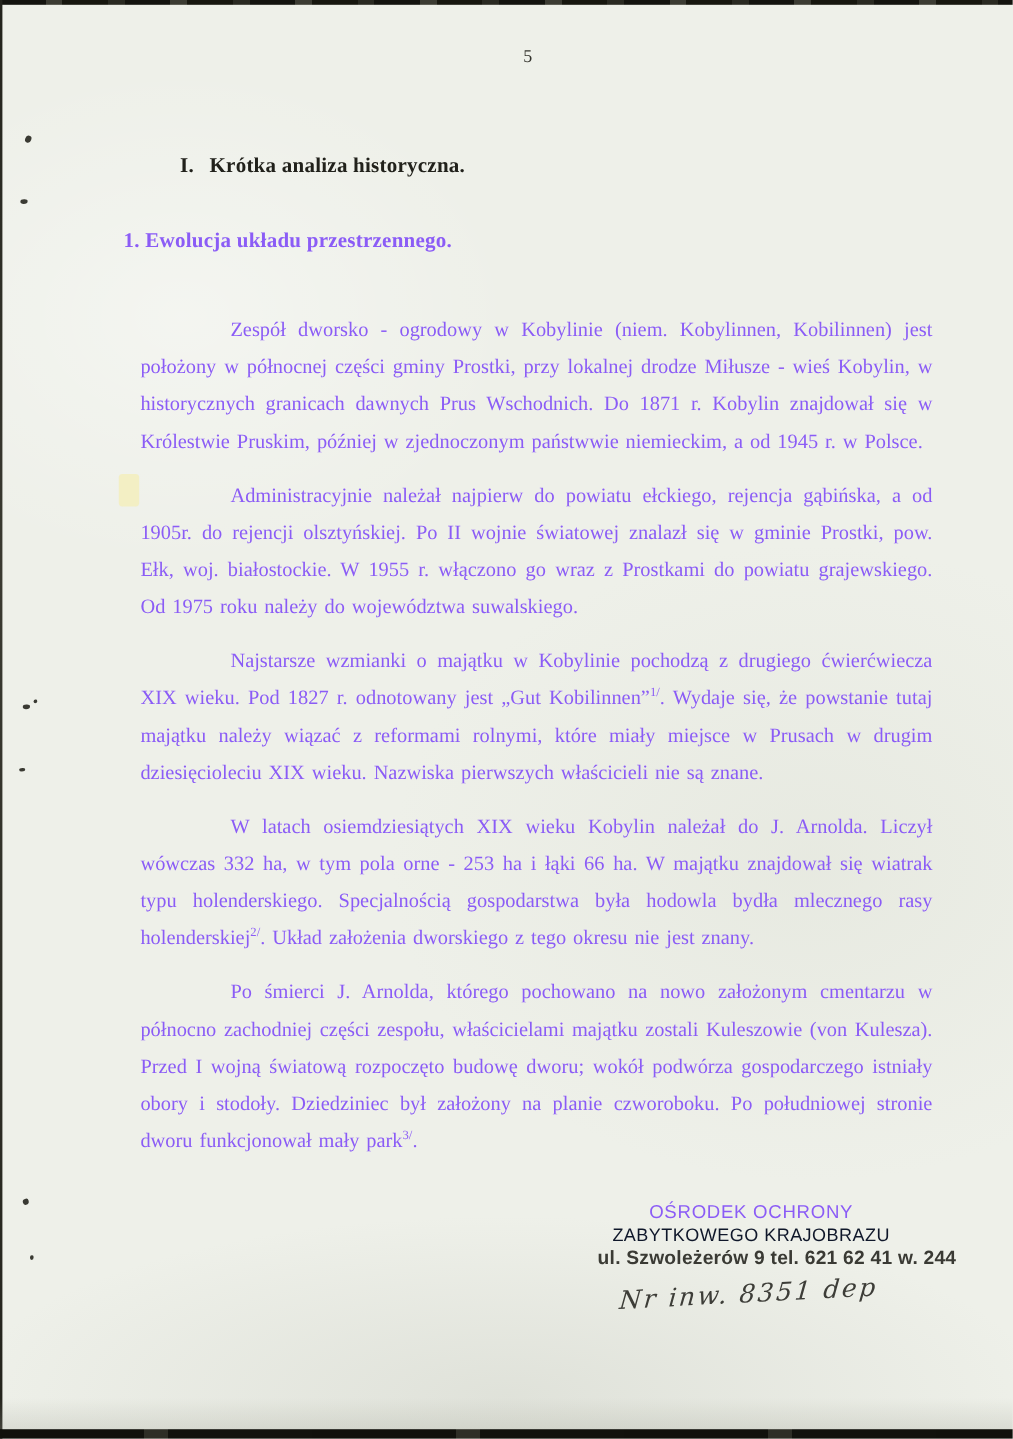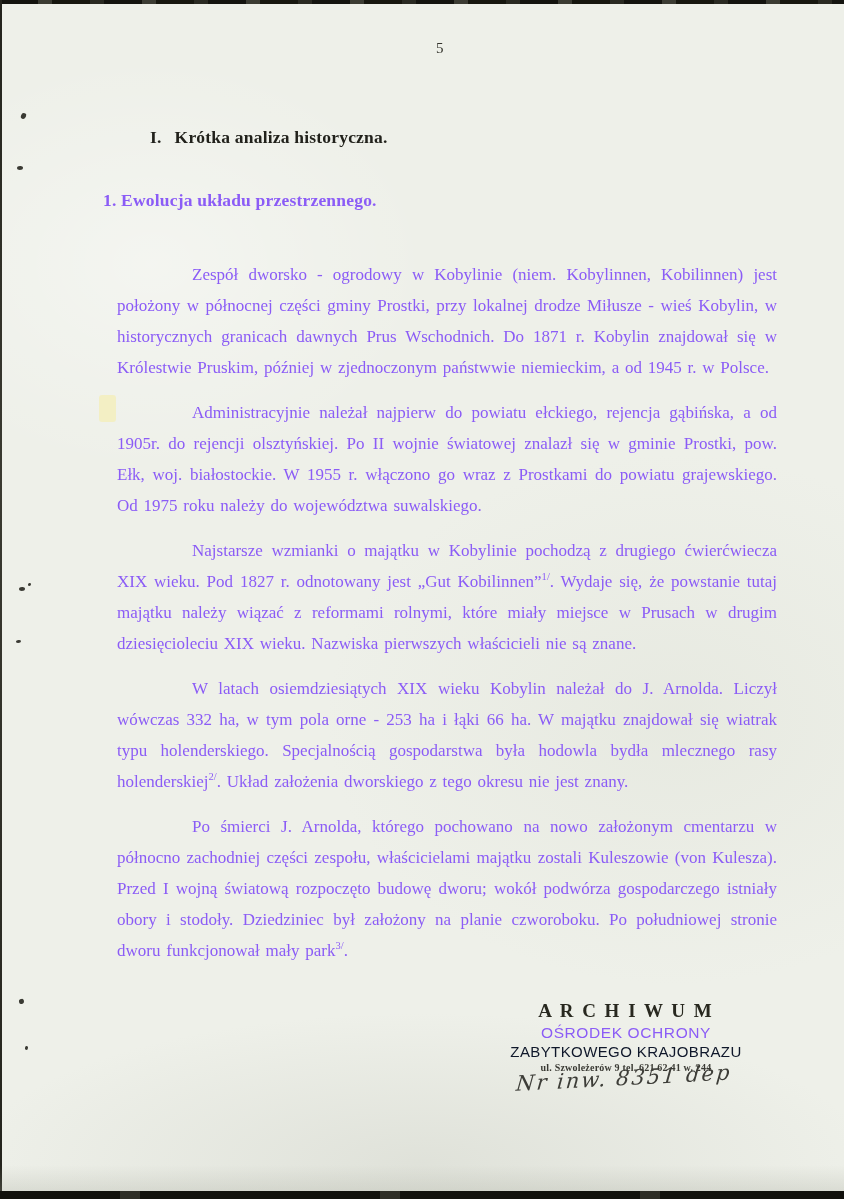--- a/index.html
+++ b/index.html
@@ -104,22 +104,22 @@
     font-family: "Liberation Sans", "DejaVu Sans", sans-serif;
     font-size: 15.5px; letter-spacing: 0.6px; margin-top: 2px;
     color: #8b5cf6; white-space: nowrap;
   }
   .stamp .org2 {
     font-family: "Liberation Sans", "DejaVu Sans", sans-serif;
     font-size: 15px; letter-spacing: 0.4px; margin-top: 1px;
     color: #0f172a; white-space: nowrap;
   }
   .stamp .address {
-    font-family: Liberation Serif, serif;
-    font-size: 10px; font-weight: bold; letter-spacing: 0.2px; margin-top: 2px;
+    font-family: Liberation Sans, sans-serif;
+    font-size: 16px; font-weight: bold; letter-spacing: 0.2px; margin-top: 2px;
     color: #3a3a34; white-space: nowrap;
   }
   .handwritten {
     position: absolute; left: 516px; top: 1066px; width: 220px;
     font-family: "DejaVu Serif", serif;
     font-style: italic;
     font-size: 21px;
     color: #3d3d38;
     transform: rotate(-3deg) skewX(-8deg);
     letter-spacing: 2px;
@@ -152,19 +152,18 @@
 
 <div class="body-text">
     <p>Zespół dworsko - ogrodowy w Kobylinie (niem. Kobylinnen, Kobilinnen) jest położony w północnej części gminy Prostki, przy lokalnej drodze Miłusze - wieś Kobylin, w historycznych granicach dawnych Prus Wschodnich. Do 1871 r. Kobylin znajdował się w Królestwie Pruskim, później w zjednoczonym państwwie niemieckim, a od 1945 r. w Polsce.</p>
     <p>Administracyjnie należał najpierw do powiatu ełckiego, rejencja gąbińska, a od 1905r. do rejencji olsztyńskiej. Po II wojnie światowej znalazł się  w gminie Prostki, pow. Ełk, woj. białostockie. W 1955 r. włączono go wraz z Prostkami do powiatu grajewskiego. Od 1975 roku należy do województwa suwalskiego.</p>
     <p>Najstarsze wzmianki o majątku w Kobylinie pochodzą z drugiego ćwierćwiecza XIX wieku. Pod 1827 r. odnotowany jest „Gut Kobilinnen”<sup>1/</sup>. Wydaje się, że powstanie tutaj majątku należy wiązać z reformami rolnymi, które miały miejsce w Prusach w drugim dziesięcioleciu XIX wieku. Nazwiska pierwszych właścicieli nie są znane.</p>
     <p>W latach osiemdziesiątych XIX wieku Kobylin należał do J. Arnolda. Liczył wówczas 332 ha, w tym pola orne - 253 ha i łąki 66 ha. W majątku znajdował się wiatrak typu holenderskiego. Specjalnością gospodarstwa była hodowla bydła mlecznego rasy holenderskiej<sup>2/</sup>. Układ założenia dworskiego z tego okresu nie jest znany.</p>
     <p>Po śmierci J. Arnolda, którego pochowano na nowo założonym cmentarzu w północno zachodniej części zespołu, właścicielami majątku zostali Kuleszowie (von Kulesza). Przed I wojną światową rozpoczęto budowę dworu; wokół podwórza gospodarczego istniały obory i stodoły. Dziedziniec był założony na planie czworoboku. Po południowej stronie dworu funkcjonował mały park<sup>3/</sup>.</p>
   </div>
 
 <div class="stamp">
-  <div class="archive-name">A R C H I W U M</div>
   <div class="org1">OŚRODEK OCHRONY</div>
   <div class="org2">ZABYTKOWEGO KRAJOBRAZU</div>
   <div class="address">ul. Szwoleżerów 9  tel. 621 62 41 w. 244</div>
 </div>
 
 <div class="handwritten">Nr inw. 8351 dep</div>
 
 </body></html>

